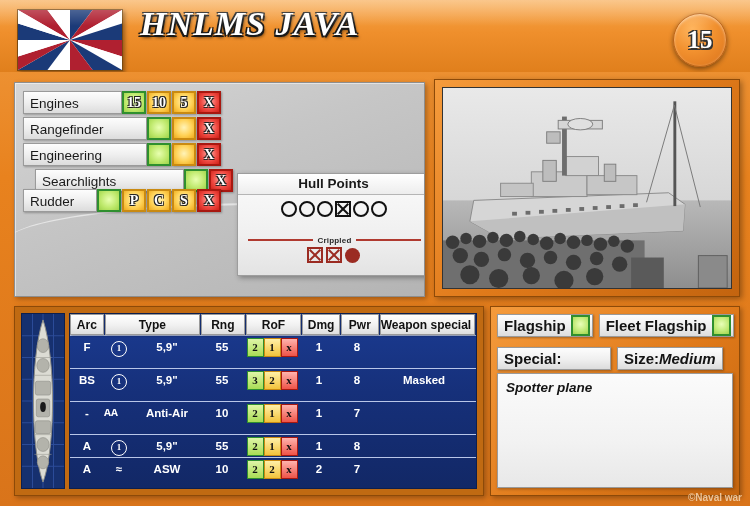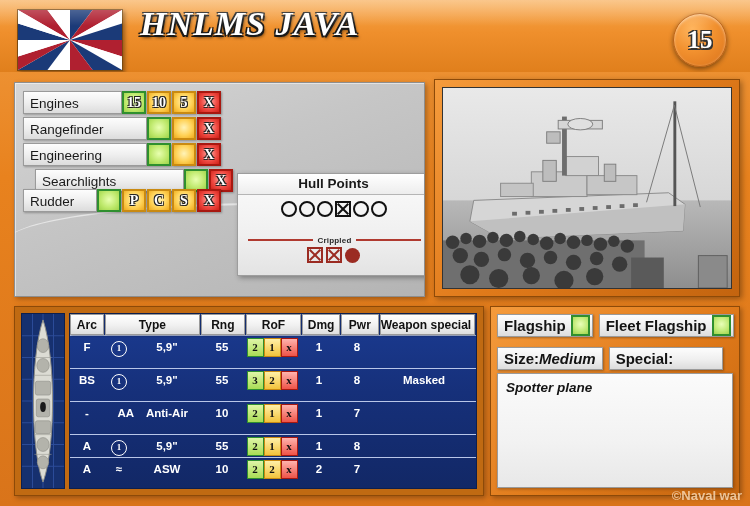--- a/index.html
+++ b/index.html
@@ -260,21 +260,21 @@
   .special-box{
     position:absolute;left:6px;top:66px;width:236px;height:115px;
     background:linear-gradient(180deg,#fbfbfb 0%,#f2f2f2 60%,#e8e8e8 100%);
     border:1px solid #9a9a9a;box-sizing:border-box;
     box-shadow:1px 1px 3px rgba(0,0,0,.3);
     padding:6px 8px;
     font-size:13.5px;font-weight:bold;font-style:italic;color:#141414;
   }
   .copyright{
     position:absolute;right:8px;bottom:3px;
-    font-size:13px;color:#f6d5b0;font-weight:bold;
+    font-size:10px;color:#f6d5b0;font-weight:bold;
     opacity:.85;
   }
 </style>
 </head>
 <body>
 
 <div class="card">
 
   <div class="header">
     <div class="flag">
@@ -543,21 +543,21 @@
               </div>
             </div>
             <div class="td" style="width: 38px;">1</div>
             <div class="td" style="width: 38px;">8</div>
             <div class="td" style="width: 96px;">Masked</div>
           </div>
           <div class="trow spacer"></div>
           <div class="trow">
             <div class="td" style="width: 34px;">-</div>
             <div class="td" style="width: 96px; display: flex; align-items: center;">
-              <span style="width: 30px; text-align: right;">AA</span>
+              <span style="width: 30px; text-align: left; font-family: Liberation Mono, monospace;">AA</span>
               <span style="flex: 1 1 0%; text-align: center;">Anti-Air</span>
             </div>
             <div class="td" style="width: 44px;">10</div>
             <div class="td" style="width: 56px;">
               <div class="rof-cell">
                 <div class="rbox green">2</div>
                 <div class="rbox orange">1</div>
                 <div class="rbox red">x</div>
               </div>
             </div>
@@ -612,27 +612,27 @@
         <span>Flagship</span>
         <span class="chip-check"></span>
       </div>
       <div class="chip">
         <span>Fleet Flagship</span>
         <span class="chip-check"></span>
       </div>
     </div>
 
     <div class="row2">
+      <div class="chip" style="width:114px;">
+        <span>Special:</span>
+      </div>
       <div class="chip">
         <span>Size: </span>
         <span style="font-style:italic;">Medium</span>
       </div>
-      <div class="chip" style="width:114px;">
-        <span>Special:</span>
-      </div>
     </div>
 
     <div class="special-box">
       <span>Spotter plane</span>
     </div>
   </div>
 
   <div class="copyright">©Naval war</div>
 </div>
 

